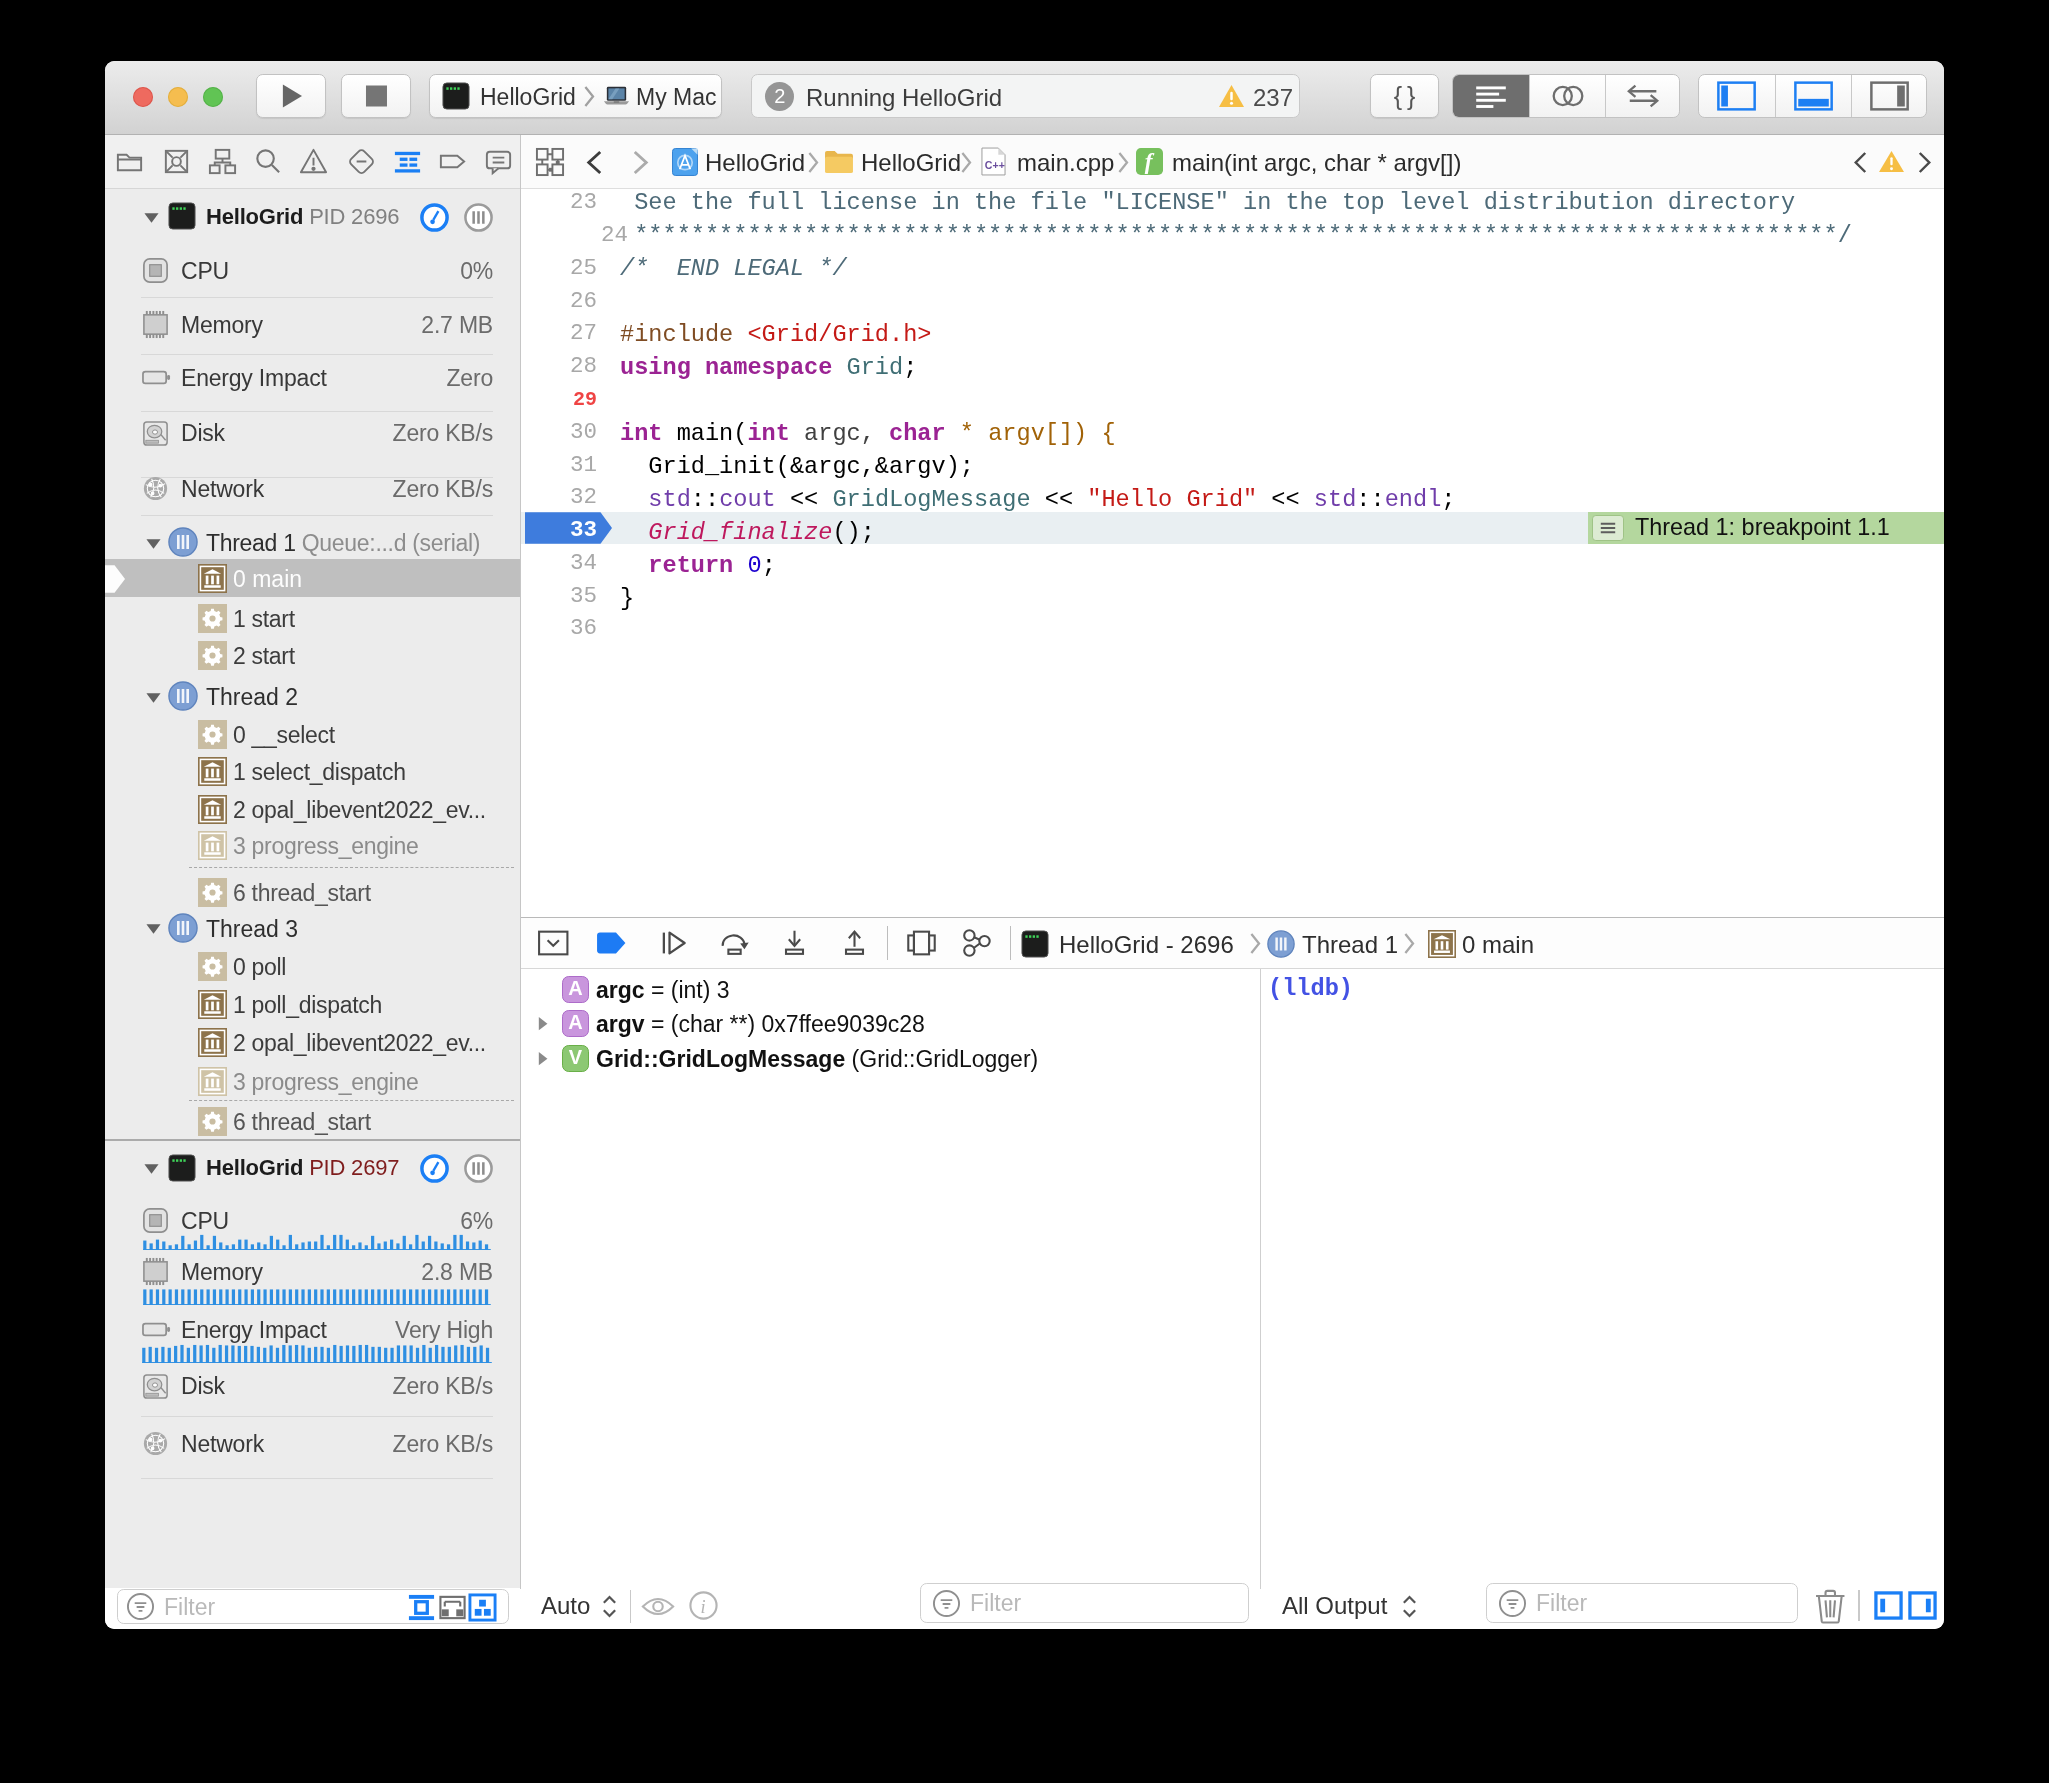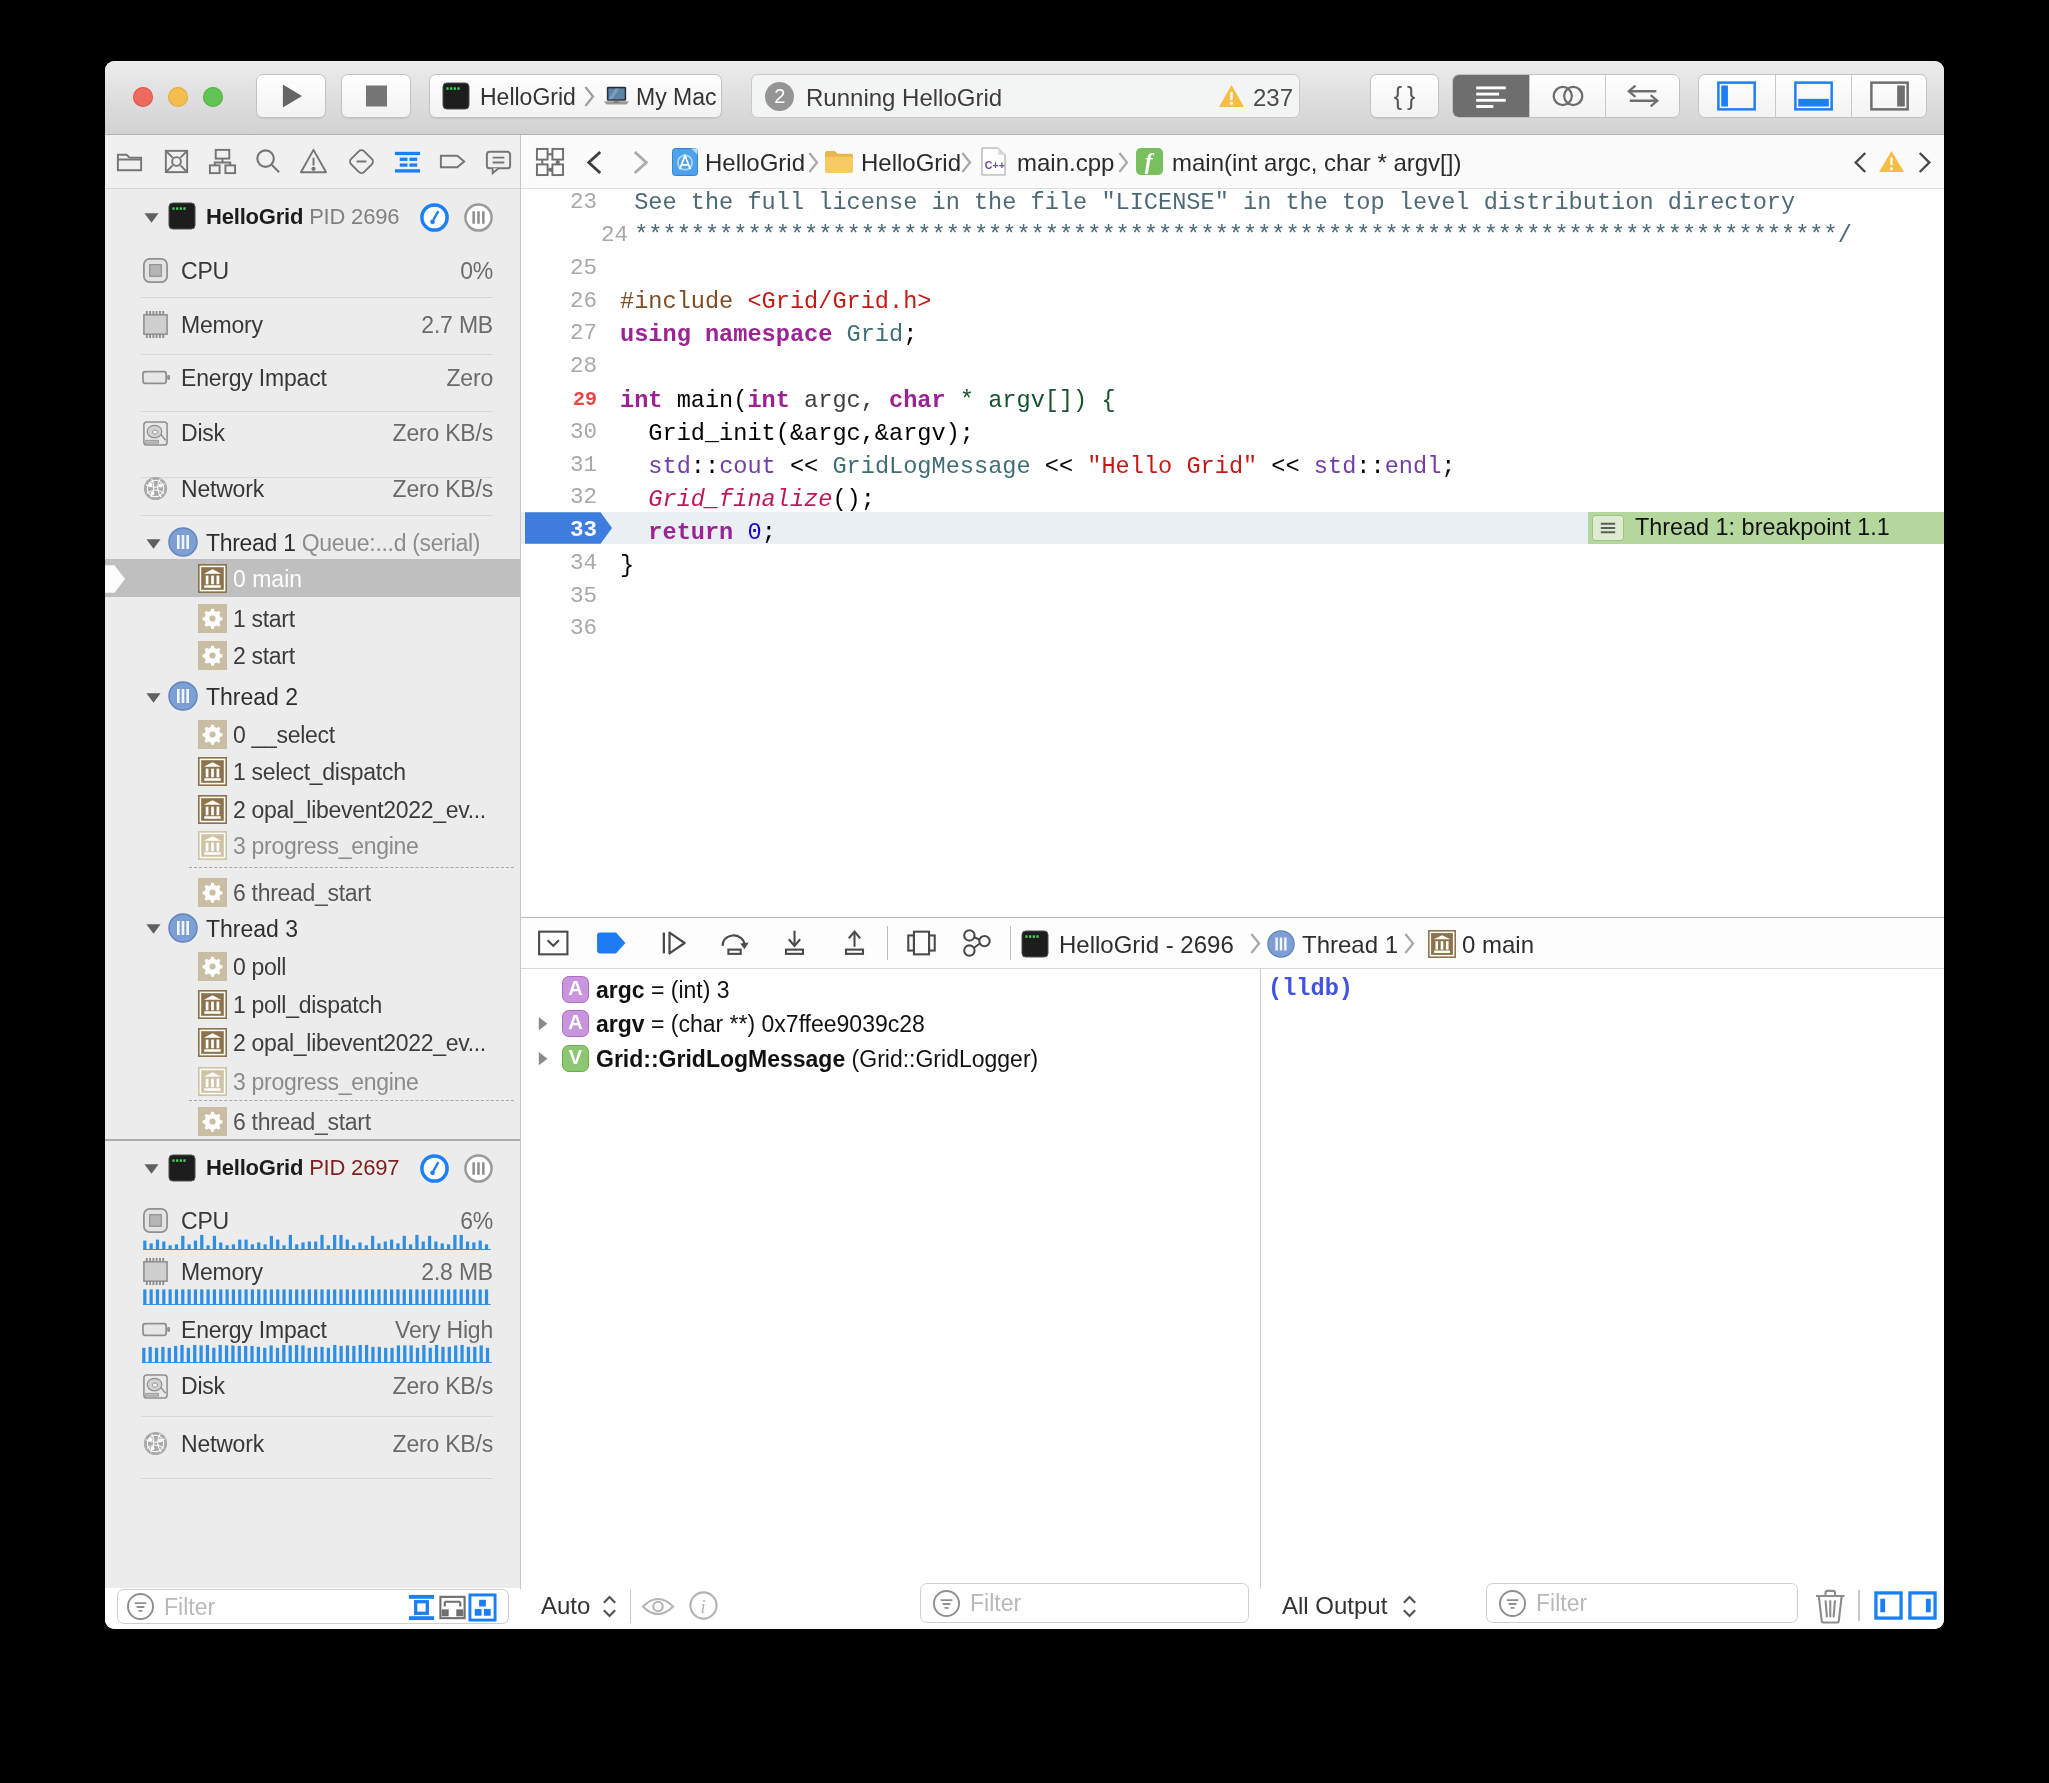--- a/index.html
+++ b/index.html
@@ -771,25 +771,26 @@
 <div class="abs mono" style="left:416px;top:355px;width:76px;text-align:right;font-size:22.5px;color:#a8a8a8;font-weight:normal;line-height:33px;">30</div>
 <div class="abs mono" style="left:416px;top:388px;width:76px;text-align:right;font-size:22.5px;color:#a8a8a8;font-weight:normal;line-height:33px;">31</div>
 <div class="abs mono" style="left:416px;top:420px;width:76px;text-align:right;font-size:22.5px;color:#a8a8a8;font-weight:normal;line-height:33px;">32</div>
 <div class="abs mono" style="left:416px;top:453px;width:76px;text-align:right;font-size:22.5px;color:#fff;font-weight:bold;line-height:33px;">33</div>
 <div class="abs mono" style="left:416px;top:486px;width:76px;text-align:right;font-size:22.5px;color:#a8a8a8;font-weight:normal;line-height:33px;">34</div>
 <div class="abs mono" style="left:416px;top:519px;width:76px;text-align:right;font-size:22.5px;color:#a8a8a8;font-weight:normal;line-height:33px;">35</div>
 <div class="abs mono" style="left:416px;top:551px;width:76px;text-align:right;font-size:22.5px;color:#a8a8a8;font-weight:normal;line-height:33px;">36</div>
 <div class="abs mono" style="left:515px;top:125px;font-size:23.6px;">
       <div style="height:33px;line-height:33px;white-space:pre;"><span style="color:#4d6a78;"> See the full license in the file "LICENSE" in the top level distribution directory</span></div>
       <div style="height:33px;line-height:33px;white-space:pre;"><span style="color:#4d6a78;"> *************************************************************************************/</span></div>
+      <div style="height:33px;line-height:33px;white-space:pre;"><span style="color:#4d6a78;font-style:italic;">/*  END LEGAL */</span></div>
       <div style="height:33px;line-height:33px;white-space:pre;"></div>
       <div style="height:33px;line-height:33px;white-space:pre;"><span style="color:#7f4c23;">#include </span><span style="color:#c41a16;">&lt;Grid/Grid.h&gt;</span></div>
       <div style="height:33px;line-height:33px;white-space:pre;"><span style="color:#9b2393;font-weight:bold;">using namespace</span><span style="color:#3f6e74;"> Grid</span><span style="color:#000;">;</span></div>
       <div style="height:33px;line-height:33px;white-space:pre;"></div>
-      <div style="height:33px;line-height:33px;white-space:pre;"><span style="color:#9b2393;font-weight:bold;">int</span><span style="color:#000;"> main(</span><span style="color:#9b2393;font-weight:bold;">int</span><span style="color:#404040;"> argc, </span><span style="color:#9b2393;font-weight:bold;">char</span><span style="color:#14532d;"> * argv[]) {</span></div>
+      <div style="height:33px;line-height:33px;white-space:pre;"><span style="color:#9b2393;font-weight:bold;">int</span><span style="color:#000;"> main(</span><span style="color:#9b2393;font-weight:bold;">int</span><span style="color:#404040;"> argc, </span><span style="color:#9b2393;font-weight:bold;">char</span><span style="color:#a16207;"> * argv[]) {</span></div>
       <div style="height:33px;line-height:33px;white-space:pre;"><span style="color:#000;">  Grid_init(&amp;argc,&amp;argv);</span></div>
       <div style="height:33px;line-height:33px;white-space:pre;"><span style="color:#000;">  </span><span style="color:#703daa;">std</span><span style="color:#000;">::</span><span style="color:#703daa;">cout</span><span style="color:#000;"> &lt;&lt; </span><span style="color:#3f6e74;">GridLogMessage</span><span style="color:#000;"> &lt;&lt; </span><span style="color:#c41a16;">"Hello Grid"</span><span style="color:#000;"> &lt;&lt; </span><span style="color:#703daa;">std</span><span style="color:#000;">::</span><span style="color:#703daa;">endl</span><span style="color:#000;">;</span></div>
       <div style="height:33px;line-height:33px;white-space:pre;"><span style="color:#000;">  </span><span style="color:#be185d;font-style:italic;">Grid_finalize</span><span style="color:#000;">();</span></div>
       <div style="height:33px;line-height:33px;white-space:pre;"><span style="color:#000;">  </span><span style="color:#9b2393;font-weight:bold;">return </span><span style="color:#1c00cf;">0</span><span style="color:#000;">;</span></div>
       <div style="height:33px;line-height:33px;white-space:pre;"><span style="color:#000;">}</span></div>
       <div style="height:33px;line-height:33px;white-space:pre;"></div>
     </div>
 <div class="abs" style="left:416px;top:856px;width:1423px;height:52px;background:#fdfdfd;border-top:1px solid #b9b9b9;border-bottom:1px solid #d7d7d7;box-sizing:border-box;"></div>
 <svg class="abs" style="left:432px;top:865px" width="32.5" height="34" viewBox="0 0 34 36">
       <g fill="none" stroke="#4a4a4a" stroke-width="2.2">

